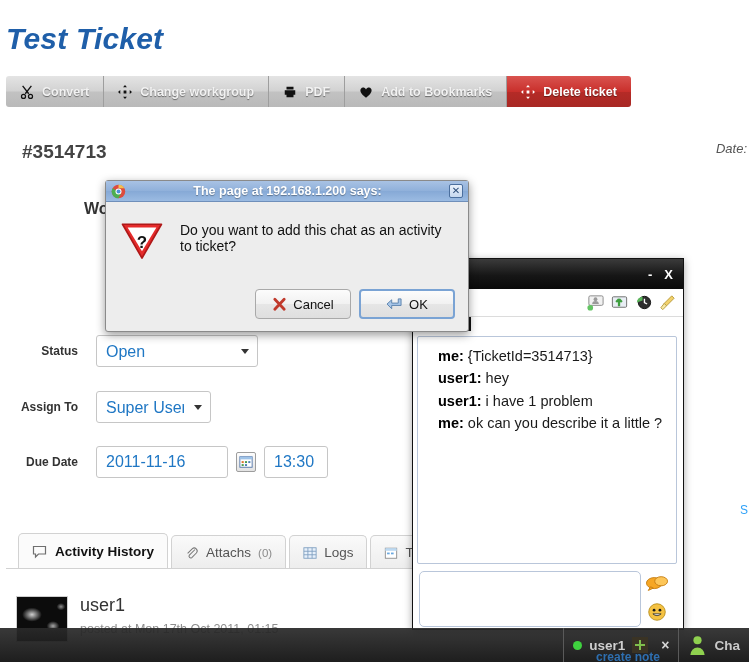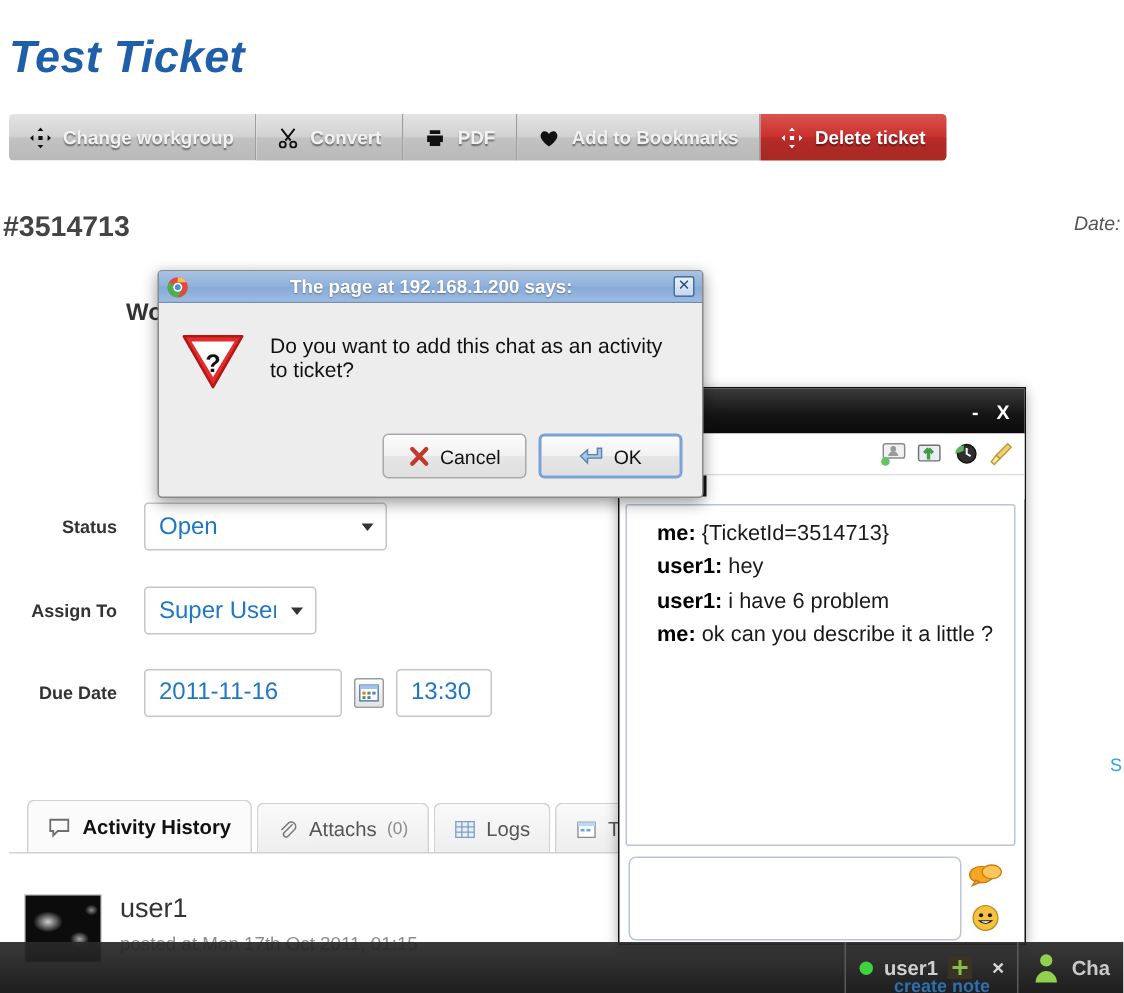--- a/index.html
+++ b/index.html
@@ -32,21 +32,21 @@
   }
   .tb-btn:first-child { border-radius: 3px 0 0 3px; }
   .tb-btn.danger {
     background: linear-gradient(to bottom, #d9534f 0%, #c9302c 50%, #b52b27 51%, #a82824 100%);
     border-right: none; border-radius: 0 3px 3px 0; color:#fff;
   }
   .tb-ic { width: 14px; height: 14px; display:inline-block; fill:#111; flex:none; }
 
   
   .ticket-id {
-    position: absolute; left: 2px; top: 141px;
+    position: absolute; left: 22px; top: 141px;
     font-size: 19px; font-weight: bold; color: #444;
   }
   .date-label {
     position: absolute; right: 2px; top: 141px;
     font-size: 13px; font-style: italic; color: #555;
   }
 
   
   .form-row { position: absolute; display: flex; align-items: center; }
   .form-label {
@@ -214,31 +214,31 @@
 </head>
 <body>
 
 <div id="root">
 
   <div class="page-title">Test Ticket</div>
 
   <div class="toolbar">
     <div class="tb-btn">
       <svg class="tb-ic" viewBox="0 0 16 16">
-        <path d="M8 0 L10.2 2.6 H5.8 Z M8 16 L5.8 13.4 H10.2 Z M0 8 L2.6 5.8 V10.2 Z M16 8 L13.4 10.2 V5.8 Z M6.4 6.4 h3.2 v3.2 h-3.2 Z"></path>
-      </svg>
-      <span>Change workgroup</span>
-    </div>
-    <div class="tb-btn">
-      <svg class="tb-ic" viewBox="0 0 16 16">
         <path d="M3 1 L10 10 M13 1 L6 10" stroke="#111" stroke-width="1.5" fill="none"></path>
         <circle cx="4" cy="13" r="2.3" fill="none" stroke="#111" stroke-width="1.4"></circle>
         <circle cx="12" cy="13" r="2.3" fill="none" stroke="#111" stroke-width="1.4"></circle>
       </svg>
       <span>Convert</span>
+    </div>
+    <div class="tb-btn">
+      <svg class="tb-ic" viewBox="0 0 16 16">
+        <path d="M8 0 L10.2 2.6 H5.8 Z M8 16 L5.8 13.4 H10.2 Z M0 8 L2.6 5.8 V10.2 Z M16 8 L13.4 10.2 V5.8 Z M6.4 6.4 h3.2 v3.2 h-3.2 Z"></path>
+      </svg>
+      <span>Change workgroup</span>
     </div>
     <div class="tb-btn">
       <svg class="tb-ic" viewBox="0 0 16 16">
         <path d="M4 2 h8 v3 h-8 Z M2 6 h12 v5 h-12 Z M4 11 h8 v3 h-8 Z"></path>
       </svg>
       <span>PDF</span>
     </div>
     <div class="tb-btn">
       <svg class="tb-ic" viewBox="0 0 16 16">
         <path d="M8 14.5 C2 10 0.6 6.6 2.2 4.3 C3.6 2.2 6.6 2.6 8 5 C9.4 2.6 12.4 2.2 13.8 4.3 C15.4 6.6 14 10 8 14.5 Z"></path>
@@ -369,21 +369,21 @@
       <div class="cmsg">
         <b>me:</b>
         <span>{TicketId=3514713}</span>
       </div>
       <div class="cmsg">
         <b>user1:</b>
         <span>hey</span>
       </div>
       <div class="cmsg">
         <b>user1:</b>
-        <span>i have 6 problem</span>
+        <span>i have 1 problem</span>
       </div>
       <div class="cmsg">
         <b>me:</b>
         <span>ok can you describe it a little ?</span>
       </div>
     </div>
     <div class="chat-bottom">
       <textarea class="chat-input" placeholder="" style=""></textarea>
       <div class="chat-side">
         <svg class="si" viewBox="0 0 26 24">

